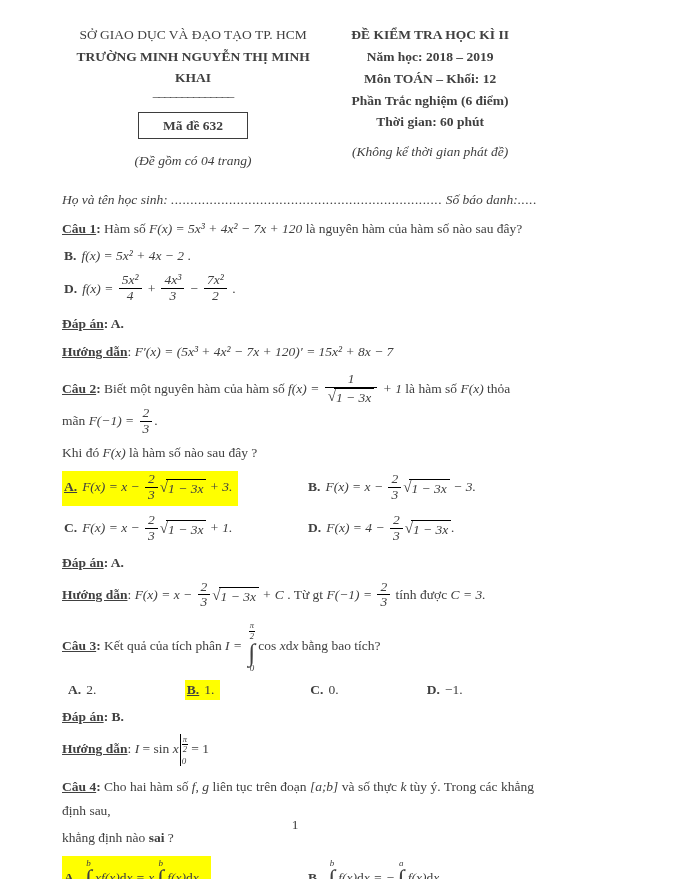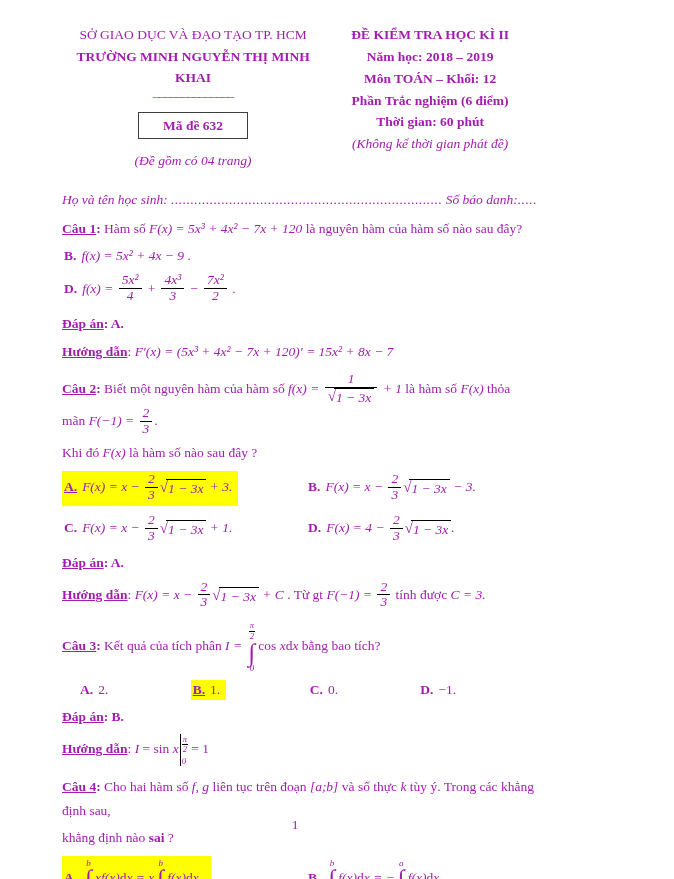--- a/index.html
+++ b/index.html
@@ -1,41 +1,41 @@
 <!DOCTYPE html>
 <html lang="vi"><head>
 <meta charset="utf-8">
 <style>
   html,body{margin:0;padding:0;background:#ffffff;}
   .page{
     width:590px;height:879px;box-sizing:border-box;position:relative;overflow:hidden;
-    background:#ffffff;color:#a21caf;
+    background:#ffffff;color:#404040;
     font-family:"Liberation Serif","DejaVu Serif",serif;
     font-size:13.5px;
     padding:24px 54px 0 62px;
   }
   
   .hdr{display:flex;justify-content:space-between;}
   .hdr-left{width:312px;text-align:center;line-height:1.6;}
   .hdr-right{width:252px;text-align:center;line-height:1.62;font-weight:700;}
   .bold{font-weight:700;}
   .dash-line{letter-spacing:-1px;line-height:1.1;}
   .code-box-wrap{margin-top:8px;}
   .code-box{display:inline-block;border:1.5px solid #3d3d3d;padding:2px 24px;font-weight:700;}
   .pages-note{margin-top:11px;font-style:italic;}
-  .note-it{font-weight:400;font-style:italic;}
+  .note-it{font-weight:400;font-style:italic;margin-top:8px;}
   
   .student-line{margin-top:20px;font-style:italic;white-space:nowrap;overflow:hidden;}
   .dots{letter-spacing:0.5px;}
   
   .q-title{margin:9px 0 0;line-height:1.75;}
   .q2-line2{margin-top:4px;}
   .q-label{font-weight:700;text-decoration:underline;text-align:right;}
   .opts2{display:grid;grid-template-columns:51.5% 48.5%;align-items:center;margin:6px 0;}
-  .opts4{display:grid;grid-template-columns:25.5% 26.5% 25% 23%;align-items:center;margin:6px 16px;}
+  .opts4{display:grid;grid-template-columns:25.5% 26.5% 25% 23%;align-items:center;margin:6px 4px;}
   .opt{display:inline-block;padding:2px 6px 2px 2px;}
   .opt.hl{background:#ffff00;}
   .opt.hl .key{text-decoration:underline;}
   .key{font-weight:700;padding-right:5px;}
   .ansline,.guide{margin:6px 0;line-height:1.65;}
   .lbl{font-weight:700;text-decoration:underline;}
   .page-num{position:absolute;left:0;right:0;bottom:46px;text-align:center;}
   
   .vn{font-style:normal;}
   .mi{font-style:italic;text-align:center;}
@@ -83,21 +83,21 @@
 
   <div class="student-line">
     <span>Họ và tên học sinh: </span><span class="dots">......................................................................</span><span> Số báo danh:</span><span class="dots">...............................</span>
   </div>
 
   <section>
     <p class="q-title">
       <span class="q-label">Câu 1</span><span><span class="bt">: </span><span class="vn">Hàm số </span><span class="mi">F(x) = 5x³ + 4x² − 7x + 120</span><span class="vn"> là  nguyên hàm của hàm số nào sau đây?</span></span>
     </p>
     <div class="opts2">
-      <div><span class="opt"><span class="key">B.</span><span><span class="mi">f(x) = 5x² + 4x − 9</span><span class="vn"> .</span></span></span></div>
+      <div><span class="opt"><span class="key">B.</span><span><span class="mi">f(x) = 5x² + 4x − 2</span><span class="vn"> .</span></span></span></div>
     </div>
     <div class="opts2">
       <div><span class="opt"><span class="key">D.</span><span><span class="mi">f(x) = </span><span class="frac"><span class="fnum">5x²</span><span class="fden">4</span></span><span class="mi"> + </span><span class="frac"><span class="fnum">4x³</span><span class="fden">3</span></span><span class="mi"> − </span><span class="frac"><span class="fnum">7x²</span><span class="fden">2</span></span><span class="vn"> .</span></span></span></div>
     </div>
     <p class="ansline">
       <span class="lbl">Đáp án</span><span><span class="bt">: A.</span></span>
     </p>
     <p class="guide">
       <span class="lbl">Hướng dẫn</span><span><span class="vn">: </span><span class="mi">F′(x) = (5x³ + 4x² − 7x + 120)′ = 15x² + 8x − 7</span></span>
     </p>

